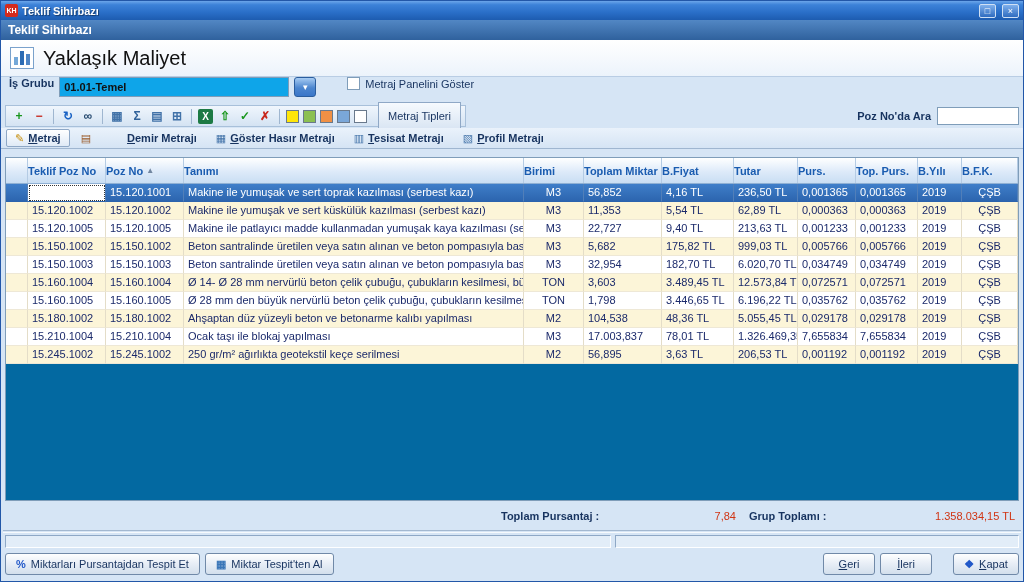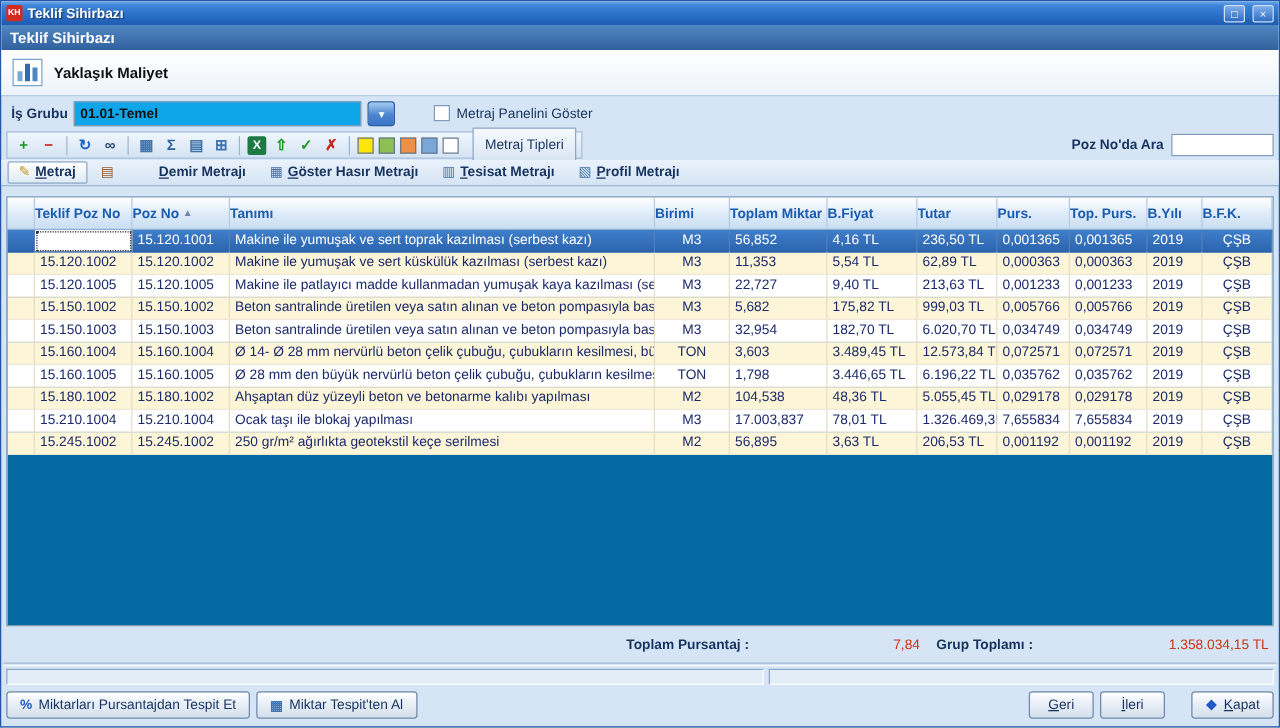--- a/index.html
+++ b/index.html
@@ -14,24 +14,24 @@
   .win-btn{width:17px;height:14px;border:1px solid #cfe0f4;border-radius:2px;background:linear-gradient(180deg,#7fb0ec,#2f6cc0);color:#fff;font-size:9px;line-height:12px;text-align:center;margin-left:2px;cursor:default}
   .subtitlebar{flex:0 0 20px;background:linear-gradient(180deg,#5287c4,#2f619d);color:#fff;font-size:12px;font-weight:bold;padding:3px 7px}
 
   
   .page-header{flex:0 0 37px;background:linear-gradient(180deg,#ffffff,#ecf3fb);border-bottom:1px solid #b9cde4;display:flex;align-items:center;gap:9px;padding:0 9px}
   .chart-icon{width:24px;height:22px;border:1px solid #7aa2cc;background:#fff;display:flex;align-items:flex-end;gap:2px;padding:3px}
   .chart-icon i{display:block;width:4px}
   .chart-icon i.b1{height:8px;background:#74a8d8}
   .chart-icon i.b2{height:14px;background:#2d6cb4}
   .chart-icon i.b3{height:11px;background:#4f86c6}
-  .page-title{font-size:12px;font-weight:bold;color:#111}
-
-  
-  .form-row{flex:0 0 27px;display:flex;align-items:center;padding:0 8px;gap:5px}
+  .page-title{font-size:20px;font-weight:normal;color:#111}
+
+  
+  .form-row{flex:0 0 27px;display:flex;align-items:flex-start;padding:0 8px;gap:5px}
   .form-label{font-size:11px;font-weight:bold;color:#17335f}
   .combo{width:230px;height:20px;border:1px solid #7f9db9;background:#0ea5e9;font-size:11px;font-weight:bold;color:#111;display:flex;align-items:center;padding:0 4px;overflow:hidden}
   .combo-btn{width:22px;height:20px;border:1px solid #2a5d9e;border-radius:3px;background:linear-gradient(180deg,#a6cbf2,#4c86cf 55%,#3a76c8);color:#fff;font-size:9px;display:flex;align-items:center;justify-content:center;cursor:default}
   .checkbox-group{display:flex;align-items:center;gap:5px;margin-left:26px}
   .checkbox{width:13px;height:13px;border:1px solid #7f9db9;background:#fff}
   .checkbox-label{font-size:11px;color:#17335f}
 
   
   .toolbar-row{flex:0 0 24px;display:flex;align-items:center;padding:0 4px;gap:6px}
   .tb-panel{display:flex;align-items:center;gap:2px;height:22px;padding:0 4px;border:1px solid #a8c0da;background:linear-gradient(180deg,#f0f6fd,#d4e3f3)}

